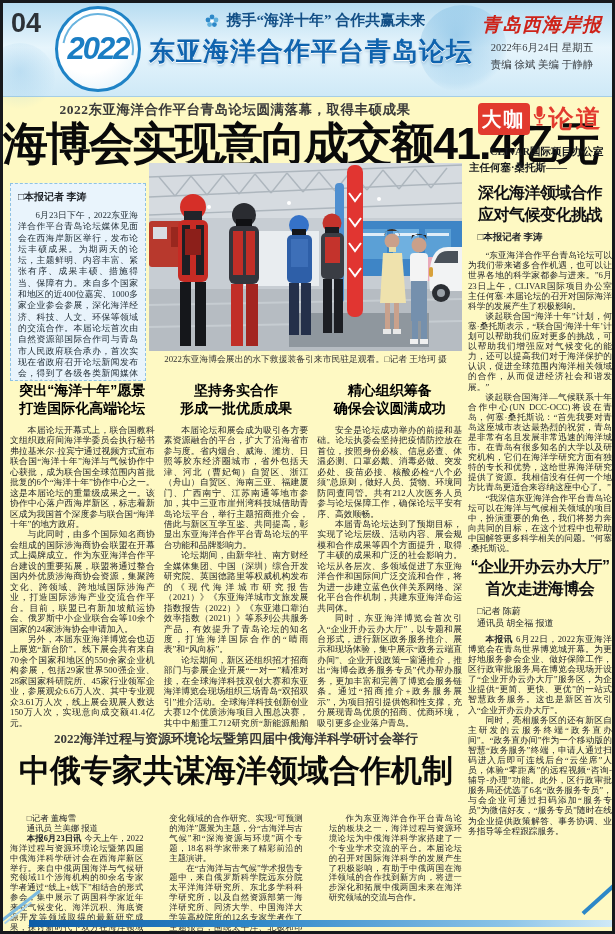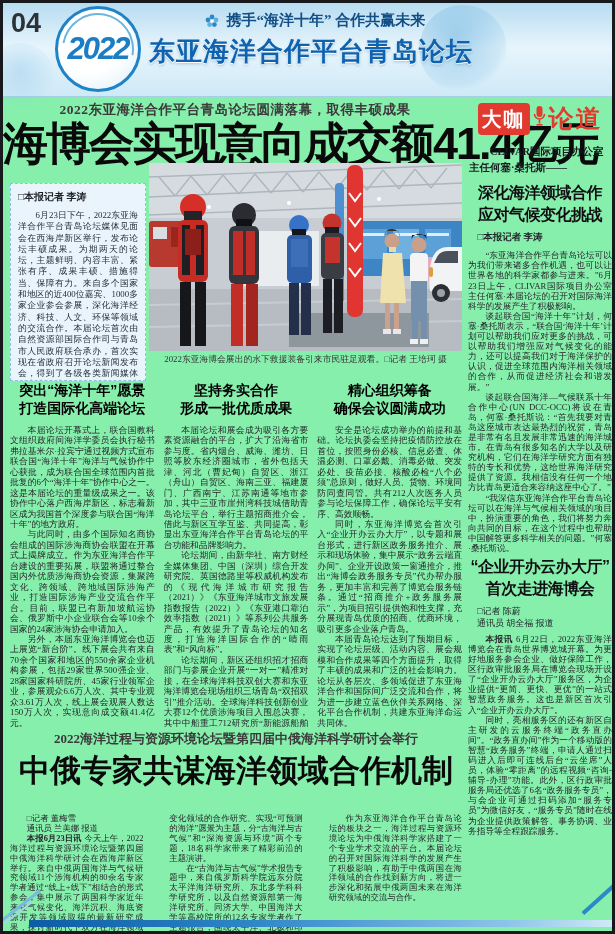--- a/index.html
+++ b/index.html
@@ -1,17 +1,17 @@
 <!DOCTYPE html>
 <html><head>
 <meta charset="utf-8">
 <style>
   html,body{margin:0;padding:0;background:#272b30;}
   body{display:flex;justify-content:center;align-items:flex-start;font-family:"Liberation Serif",serif;}
-  .page{position:relative;width:609px;height:928px;background:#86efac;border:3px solid #17191d;overflow:hidden;}
+  .page{position:relative;width:609px;height:928px;background:#fef9c3;border:3px solid #17191d;overflow:hidden;}
 
   
   .header{position:absolute;left:0;top:0;width:609px;height:93px;
     background:linear-gradient(180deg,#b7dcf1 0%,#e7f5fc 48%,#cfe9f7 100%);
     border-bottom:1px solid #a6cee5;}
   .globe{position:absolute;left:416px;top:2px;width:88px;height:88px;border-radius:50%;
     background:radial-gradient(circle at 42% 35%,rgba(120,185,226,.6),rgba(120,185,226,.18) 62%,rgba(120,185,226,0) 72%);}
   .globe2{position:absolute;left:-18px;top:40px;width:70px;height:70px;border-radius:50%;
     background:radial-gradient(circle at 50% 40%,rgba(130,190,228,.35),rgba(130,190,228,0) 70%);}
   .pagenum{position:absolute;left:8px;top:5px;font-family:"Liberation Sans",sans-serif;font-weight:600;font-size:27px;color:#2c3136;}
@@ -102,20 +102,25 @@
             <circle cx="7" cy="3" r="2.4" fill="#2d88c8"></circle>
             <circle cx="11" cy="6" r="2.4" fill="#5fb0dd"></circle>
             <circle cx="9.4" cy="10.6" r="2.4" fill="#2d88c8"></circle>
             <circle cx="4.6" cy="10.6" r="2.4" fill="#5fb0dd"></circle>
             <circle cx="3" cy="6" r="2.4" fill="#2d88c8"></circle>
             <circle cx="7" cy="7" r="1.6" fill="#fff"></circle>
           </svg></span>
       <span>携手“海洋十年” 合作共赢未来</span>
     </div>
     <div class="banner">东亚海洋合作平台青岛论坛</div>
+    <div class="paper">
+      <div class="paper-name">青岛西海岸报</div>
+      <div class="paper-date">2022年6月24日 星期五</div>
+      <div class="paper-editors">责编 徐斌 美编 于静静</div>
+    </div>
   </div>
 
   <div class="kicker">2022东亚海洋合作平台青岛论坛圆满落幕，取得丰硕成果</div>
   <div class="headline">海博会实现意向成交额41.4亿元</div>
 
   <div class="intro-panel">
     <div class="intro-byline">□本报记者 李涛</div>
     <p class="intro-text">6月23日下午，2022东亚海洋合作平台青岛论坛媒体见面会在西海岸新区举行，发布论坛丰硕成果。为期两天的论坛，主题鲜明、内容丰富、紧张有序、成果丰硕、措施得当、保障有力。来自多个国家和地区的近400位嘉宾、1000多家企业参会参展，深化海洋经济、科技、人文、环保等领域的交流合作。本届论坛首次由自然资源部国际合作司与青岛市人民政府联合承办，首次实现在省政府召开论坛新闻发布会，得到了各级各类新闻媒体的高度关注和聚焦，有效提升了论坛知名度和影响力。</p>
   </div>
 
@@ -250,22 +255,22 @@
       <p>本届论坛和展会成为吸引各方要素资源融合的平台，扩大了沿海省市参与度。省内烟台、威海、潍坊、日照等胶东经济圈城市，省外包括天津、河北（曹妃甸）自贸区、浙江（舟山）自贸区、海南三亚、福建厦门、广西南宁、江苏南通等地市参加，其中三亚市崖州湾科技城借助青岛论坛平台，举行主题招商推介会，借此与新区互学互鉴、共同提高，彰显出东亚海洋合作平台青岛论坛的平台功能和品牌影响力。</p>
       <p>论坛期间，由新华社、南方财经全媒体集团、中国（深圳）综合开发研究院、英国德路里等权威机构发布的《现代海洋城市研究报告（2021）》《东亚海洋城市文旅发展指数报告（2022）》《东亚港口靠泊效率指数（2021）》等系列公共服务产品，有效提升了青岛论坛的知名度，打造海洋国际合作的“晴雨表”和“风向标”。</p>
       <p>论坛期间，新区还组织招才招商部门与参展企业开展“一对一”精准对接，在全球海洋科技双创大赛和东亚海洋博览会现场组织三场青岛“双招双引”推介活动。全球海洋科技创新创业大赛12个优质涉海项目入围总决赛，其中中船重工712研究所“新能源船舶永磁驱动系统”等4个项目已落户新区。</p>
     </div>
     <div class="col">
       <div class="col-head">
         <span>精心组织筹备</span><br>
         <span>确保会议圆满成功</span>
       </div>
       <p>安全是论坛成功举办的前提和基础。论坛执委会坚持把疫情防控放在首位，按照身份必核、信息必查、体温必测、口罩必戴、消毒必做、突发必处、疫苗必接、核酸必检“八个必须”总原则，做好人员、货物、环境同防同查同管。共有212人次医务人员参与论坛保障工作，确保论坛平安有序、高效顺畅。</p>
+      <p>本届青岛论坛达到了预期目标，实现了论坛层级、活动内容、展会规模和合作成果等四个方面提升，取得了丰硕的成果和广泛的社会影响力。论坛从各层次、多领域促进了东亚海洋合作和国际间广泛交流和合作，将为进一步建立蓝色伙伴关系网络、深化平台合作机制，共建东亚海洋命运共同体。</p>
       <p>同时，东亚海洋博览会首次引入“企业开办云办大厅”，以专题和展台形式，进行新区政务服务推介、展示和现场体验，集中展示“政务云端直办间”、企业开设政策一窗通推介，推出“海博会政务服务专员”代办帮办服务，更加丰富和完善了博览会服务链条。通过“招商推介+政务服务展示”，为项目招引提供饱和性支撑，充分展现青岛优质的招商、优商环境，吸引更多企业落户青岛。</p>
-      <p>本届青岛论坛达到了预期目标，实现了论坛层级、活动内容、展会规模和合作成果等四个方面提升，取得了丰硕的成果和广泛的社会影响力。论坛从各层次、多领域促进了东亚海洋合作和国际间广泛交流和合作，将为进一步建立蓝色伙伴关系网络、深化平台合作机制，共建东亚海洋命运共同体。</p>
     </div>
   </div>
 
   <div class="bottom">
     <div class="bottom-kicker">2022海洋过程与资源环境论坛暨第四届中俄海洋科学研讨会举行</div>
     <div class="bottom-headline">中俄专家共谋海洋领域合作机制</div>
     <div class="bottom-cols">
       <div class="bottom-col">
         <p class="byline-line">□记者 董梅雪</p>
         <p class="byline-line">通讯员 兰美娜 报道</p>

